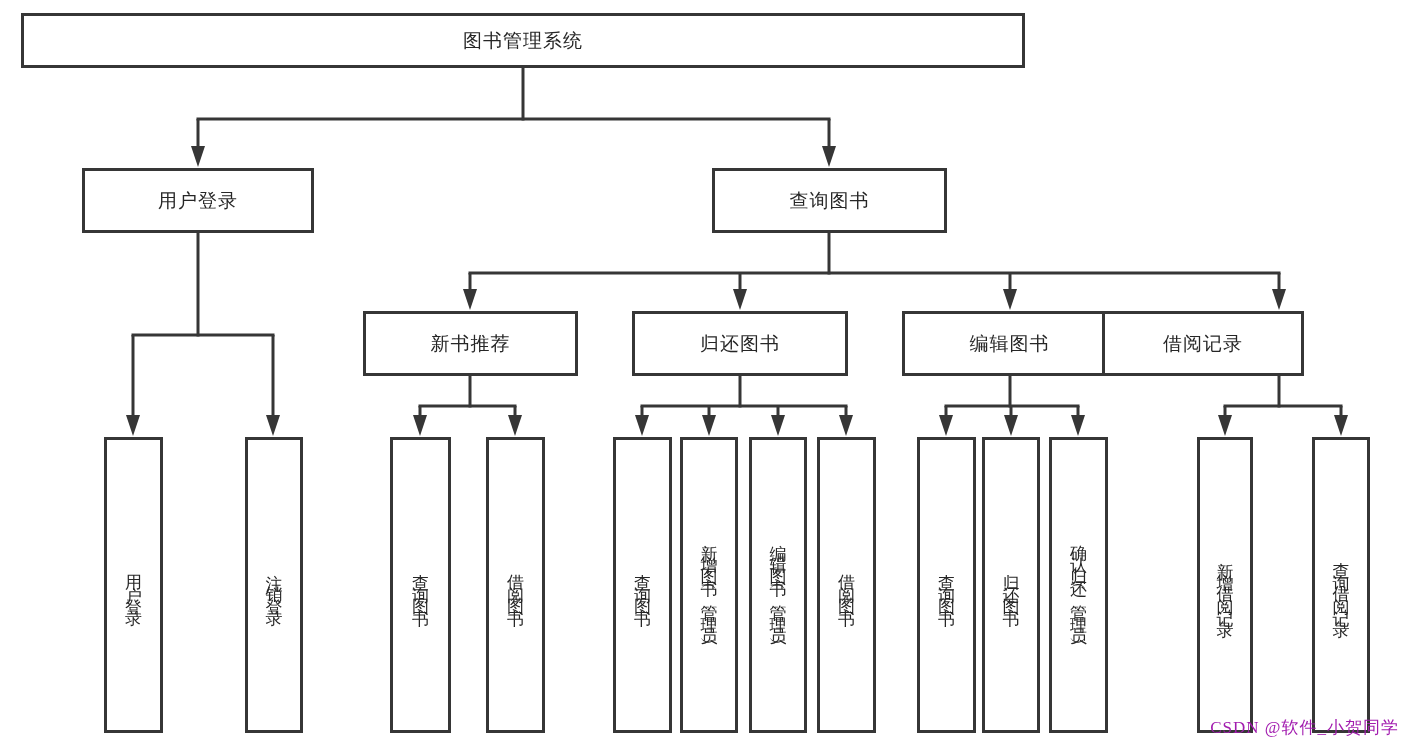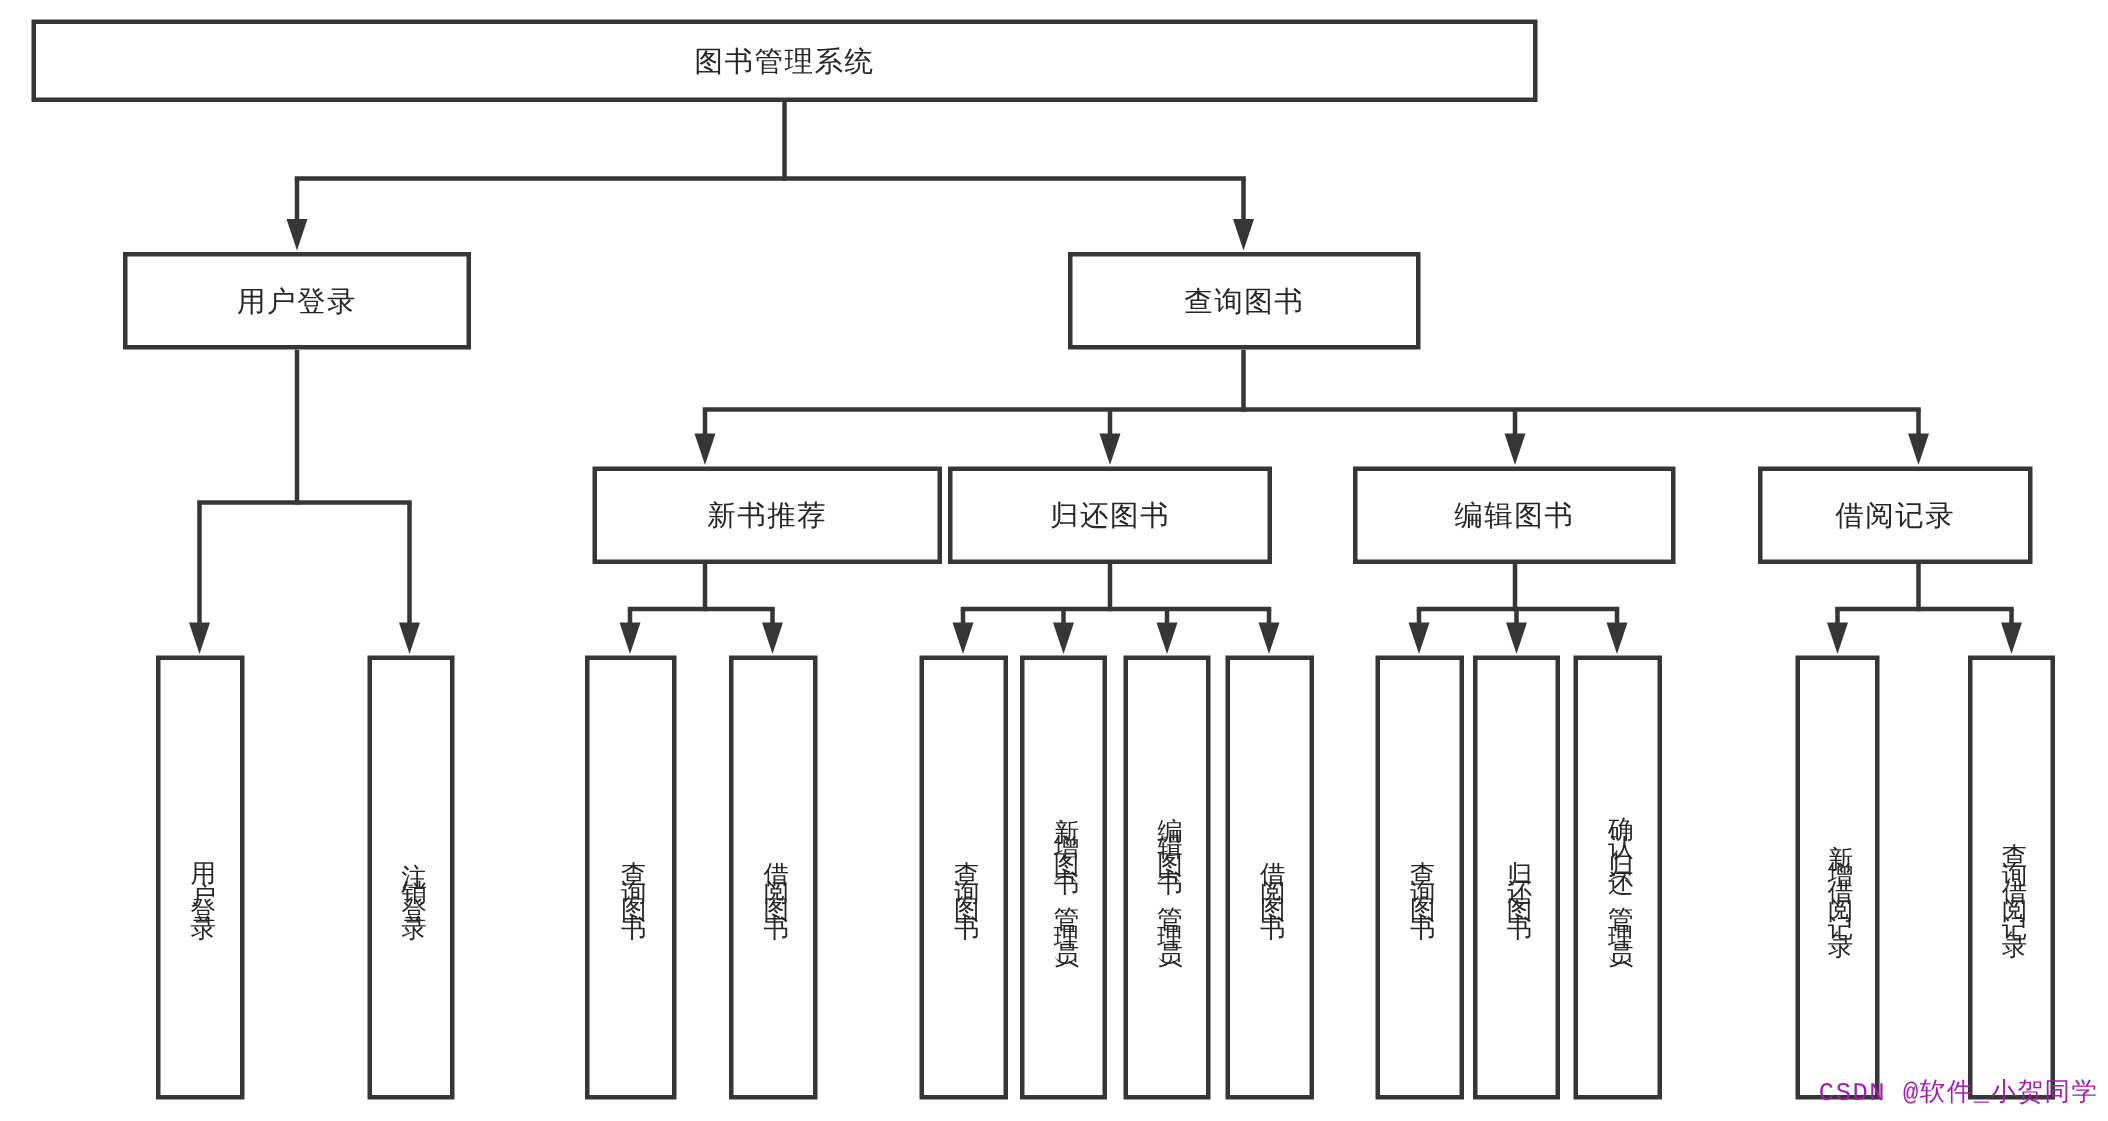--- a/index.html
+++ b/index.html
@@ -1,40 +1,40 @@
 <!DOCTYPE html>
 <html><head>
 <meta charset="utf-8">
 <style>
   html,body{margin:0;padding:0;background:#ffffff;}
   .stage{
     position:relative;width:1405px;height:747px;background:#ffffff;
-    font-family:Liberation Mono, monospace;overflow:hidden;
+    font-family:Liberation Serif, serif;overflow:hidden;
   }
   svg.wires{position:absolute;left:0;top:0;width:1405px;height:747px;}
   svg.wires line{stroke:#363636;stroke-width:3;}
   svg.wires polygon{fill:#363636;stroke:none;}
   .node{
     position:absolute;box-sizing:border-box;border:3px solid #363636;background:#ffffff;
     display:flex;align-items:center;justify-content:center;color:#262626;
   }
   .h-node{font-size:19px;letter-spacing:1px;}
   .leaf{top:437px;height:296px;}
   .leaf .vtext{
     writing-mode:vertical-rl;text-orientation:mixed;
     font-size:17px;letter-spacing:12px;line-height:1;white-space:nowrap;
   }
   
   .n-root{left:21px;top:13px;width:1004px;height:55px;}
   .n-user-login{left:82px;top:168px;width:232px;height:65px;}
   .n-book-mgmt{left:712px;top:168px;width:235px;height:65px;}
-  .n-new-book-rec{left:363px;top:311px;width:233px;height:65px;margin-left:32px;}
+  .n-new-book-rec{left:363px;top:311px;width:215px;height:65px;}
   .n-book-borrow{left:632px;top:311px;width:216px;height:65px;}
   .n-current-borrow{left:902px;top:311px;width:215px;height:65px;}
-  .n-borrow-records{left:1172px;top:311px;width:183px;height:65px;}
+  .n-borrow-records{left:1102px;top:311px;width:202px;height:65px;}
   
   .n-leaf-user-login{left:104px;width:59px;}
   .n-leaf-logout{left:245px;width:58px;}
   .n-leaf-nbr-query{left:390px;width:61px;}
   .n-leaf-nbr-borrow{left:486px;width:59px;}
   .n-leaf-bb-query{left:613px;width:59px;}
   .n-leaf-bb-add{left:680px;width:58px;}
   .n-leaf-bb-edit{left:749px;width:58px;}
   .n-leaf-bb-borrow{left:817px;width:59px;}
   .n-leaf-cb-query{left:917px;width:59px;}

